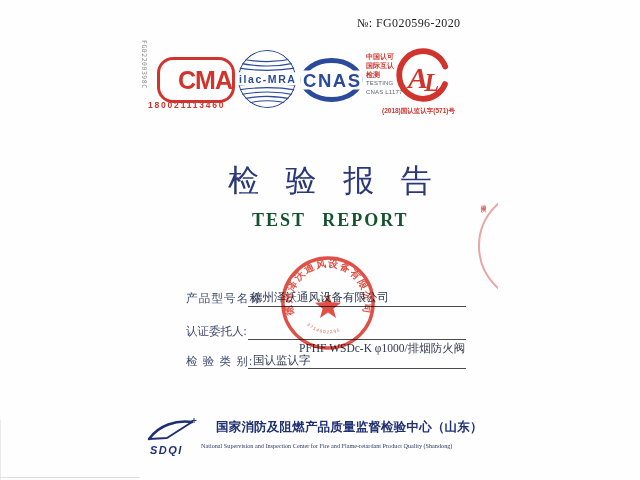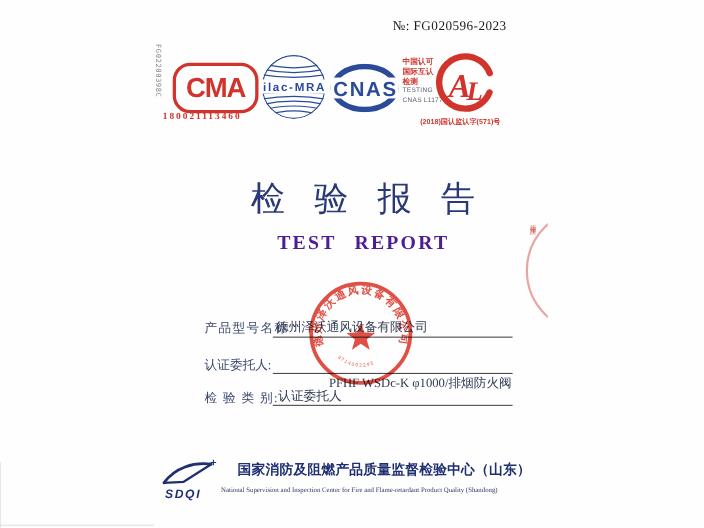--- a/index.html
+++ b/index.html
@@ -7,37 +7,37 @@
         font-family:"Liberation Serif",serif;color:#222;}
   .abs{position:absolute;}
 
   
   #report-no{left:357px;top:16px;font-size:12px;letter-spacing:.4px;color:#1c1c1c;}
 
   
   #vertical-code{left:140px;top:40px;writing-mode:vertical-rl;font-size:6.5px;color:#8a8a8a;
                  font-family:"DejaVu Sans Mono",monospace;letter-spacing:.5px;}
   #cma-box{left:157px;top:57px;width:72px;height:40px;border:3.5px solid #d0342c;border-radius:16px;
-           display:flex;align-items:center;justify-content:center;}
+           display:flex;align-items:center;justify-content:flex-end;}
   #cma-box .t{font-family:"Liberation Sans",sans-serif;font-weight:900;font-size:25px;color:#d0342c;letter-spacing:-1px;}
-  #cma-number{left:148px;top:100px;font-family:Liberation Serif, serif;font-weight:bold;
+  #cma-number{left:148px;top:100px;font-family:Liberation Sans, sans-serif;font-weight:bold;
               font-size:8.5px;color:#d0342c;letter-spacing:1.8px;}
   #ilac-logo{left:236px;top:48px;width:62px;height:62px;}
   #cnas-logo{left:300px;top:58px;width:63px;height:44px;}
   #cnas-side{left:366px;top:52px;line-height:9px;font-family:"Liberation Sans",sans-serif;}
   #cnas-side .zh{font-size:7px;color:#cf3a30;font-weight:bold;display:block;}
   #cnas-side .en{font-size:6px;color:#5a6470;display:block;letter-spacing:.2px;}
   #cal-logo{left:394px;top:46px;width:58px;height:58px;}
   #cal-caption{left:382px;top:107px;font-size:6.5px;font-weight:bold;color:#d0342c;
                font-family:"Liberation Sans",sans-serif;}
 
   
   #title-zh{left:228px;top:160px;font-family:"Liberation Sans",sans-serif;font-weight:normal;
             font-size:31px;color:#2b3878;letter-spacing:9px;white-space:nowrap;}
-  #title-en{left:252px;top:210px;font-size:18px;font-weight:bold;color:#4c1d95;
+  #title-en{left:252px;top:210px;font-size:18px;font-weight:bold;color:#14532d;
             letter-spacing:2px;word-spacing:10px;white-space:nowrap;}
 
   
   .row-label{font-size:11.5px;color:#3c486e;white-space:nowrap;}
   .row-value{font-size:11.5px;color:#2e3950;white-space:nowrap;}
   .row-line{border-bottom:1.5px solid #4a4a4a;height:0;}
   #row1-label{left:186px;top:291px;letter-spacing:1.2px;}
   #row1-value{left:251px;top:290px;}
   #row1-line{left:248px;top:306px;width:218px;}
   #row2-label{left:186px;top:324px;}
@@ -67,21 +67,21 @@
 
   
   #scan-edge-bottom{left:0;top:477px;width:140px;height:1px;background:#c9c9c9;opacity:.55;}
   #scan-edge-left{left:0;top:420px;width:1px;height:60px;background:#dadada;opacity:.6;}
 </style>
 </head>
 <body>
 
 <div id="page">
 
-  <div class="abs" id="report-no">№: FG020596-2023</div>
+  <div class="abs" id="report-no">№: FG020596-2020</div>
 
   <div class="abs" id="vertical-code">FG02200398C</div>
 
   <div class="abs" id="cma-box">
     <span class="t">CMA</span>
   </div>
   <div class="abs" id="cma-number">180021113460</div>
 
   <svg class="abs" id="ilac-logo" viewBox="0 0 100 100">
     <defs>
@@ -136,21 +136,21 @@
 
   <div class="abs row-label" id="row1-label">产品型号名称：</div>
   <div class="abs row-value" id="row1-value">德州泽沃通风设备有限公司</div>
   <div class="abs row-line" id="row1-line"></div>
 
   <div class="abs row-label" id="row2-label">认证委托人:</div>
   <div class="abs row-value" id="row2-value">PFHF WSDc-K φ1000/排烟防火阀</div>
   <div class="abs row-line" id="row2-line"></div>
 
   <div class="abs row-label" id="row3-label">检 验 类 别:</div>
-  <div class="abs row-value" id="row3-value">认证委托人</div>
+  <div class="abs row-value" id="row3-value">国认监认字</div>
   <div class="abs row-line" id="row3-line"></div>
 
   <svg class="abs" id="stamp" viewBox="0 0 100 100">
     <circle cx="50" cy="50" r="46" fill="none" stroke="#da2f22" stroke-width="3.5"></circle>
     <defs>
       <path id="stamp-arc-top" d="M 15.2,62.7 A 37,37 0 1 1 84.8,62.7" fill="none"></path>
       <path id="stamp-arc-bottom" d="M 24.6,67.8 A 31,31 0 0 0 75.4,67.8" fill="none"></path>
     </defs>
     <text font-size="10" font-weight="bold" fill="#da2f22" letter-spacing="1.6" font-family="Liberation Sans, sans-serif">
       <textPath href="#stamp-arc-top" startOffset="1">德州泽沃通风设备有限公司</textPath>

